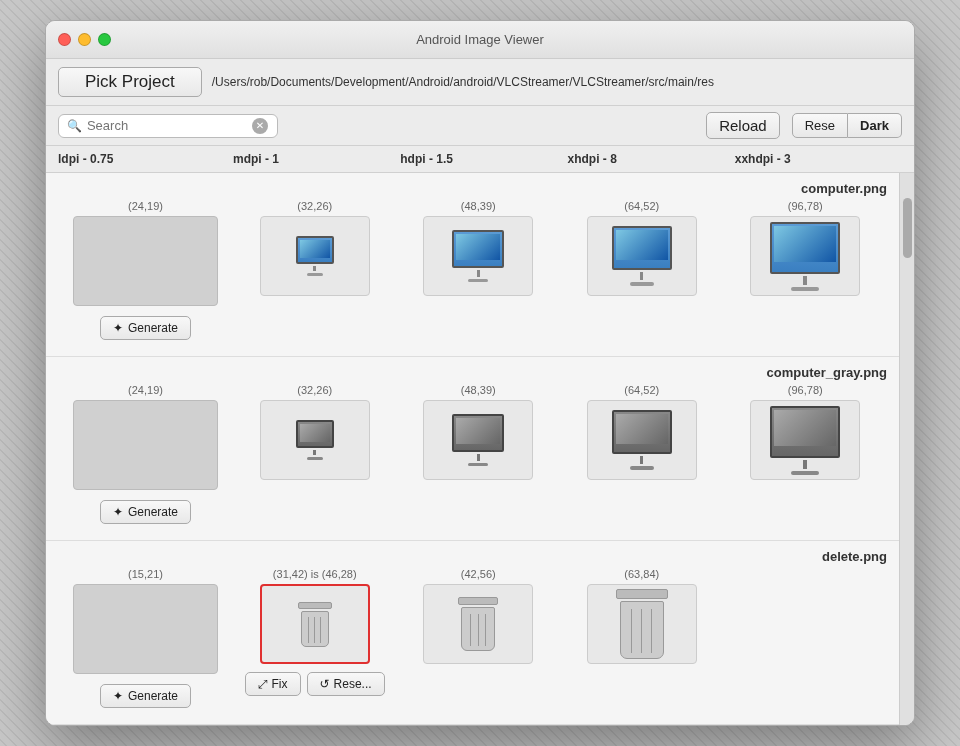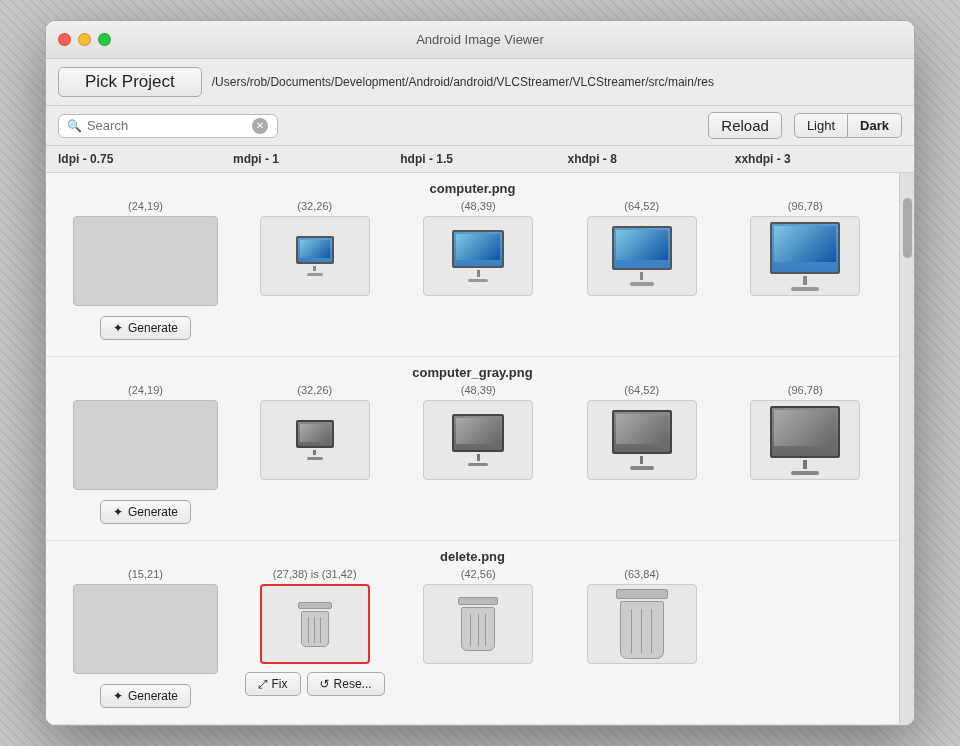--- a/index.html
+++ b/index.html
@@ -200,21 +200,21 @@
     .col-header:first-child {
       text-align: left;
     }
 
     .image-section {
       padding: 8px 12px 12px;
       border-bottom: 1px solid #ddd;
     }
 
     .section-title {
-      text-align: center;
+      text-align: right;
       font-size: 13px;
       font-weight: 700;
       color: #333;
       margin-bottom: 4px;
     }
 
     .image-grid {
       display: grid;
       grid-template-columns: 175px 1fr 1fr 1fr 1fr;
       gap: 0;
@@ -368,21 +368,21 @@
 
   <div class="second-toolbar">
     <div class="search-box">
       <span class="search-icon">🔍</span>
       <input class="search-input" type="text" placeholder="Search" style="">
       <div class="search-clear">✕</div>
     </div>
     <div style="display:flex; align-items:center; gap:6px;">
       <button class="reload-btn">Reload</button>
       <div class="theme-buttons">
-        <button class="theme-btn">Light</button>
+        <button class="theme-btn">Rese</button>
         <button class="theme-btn">Dark</button>
       </div>
     </div>
   </div>
 
   <div class="column-headers">
     <div class="col-header">ldpi - 0.75</div>
     <div class="col-header">mdpi - 1</div>
     <div class="col-header">hdpi - 1.5</div>
     <div class="col-header">xhdpi - 8</div>
@@ -540,21 +540,21 @@
             <div class="generate-row">
               <button class="generate-btn">
                 <span>✦</span>
                 <span>Generate</span>
               </button>
             </div>
           </div>
 
 
           <div class="image-cell cell-with-fix">
-            <div class="cell-size">(27,38) is (31,42)</div>
+            <div class="cell-size">(31,42) is (46,28)</div>
             <div class="image-box-sm highlight" style="border:2px solid #e03030;">
               <div class="trash-icon">
                 <div style="width:34px;height:7px;background:#bbb;border-radius:2px;border:1px solid #999;margin-bottom:2px;"></div>
                 <div style="width:28px;height:36px;background:#ccc;border-radius:2px 2px 5px 5px;border:1px solid #999;display:flex;justify-content:space-around;padding:5px 4px 2px;position:relative;">
                   <div style="width:1px;height:26px;background:#999;"></div>
                   <div style="width:1px;height:26px;background:#999;"></div>
                   <div style="width:1px;height:26px;background:#999;"></div>
                 </div>
               </div>
             </div>

